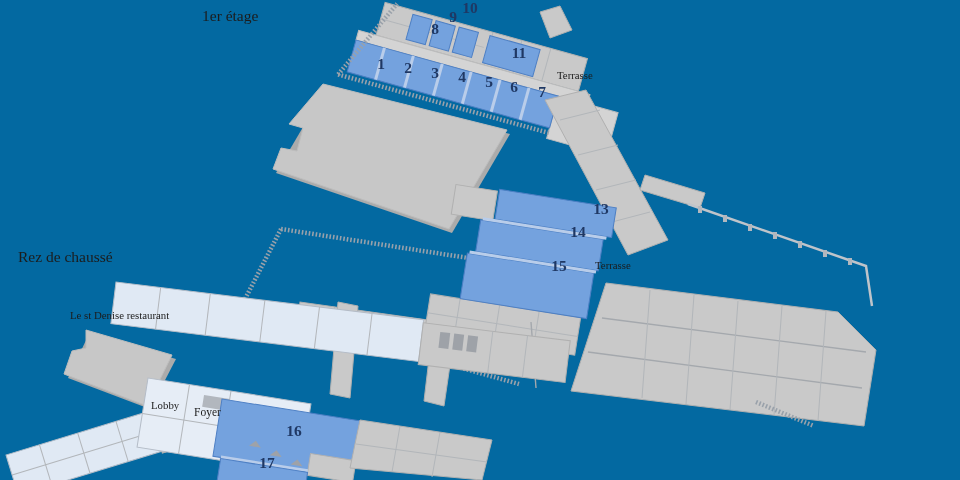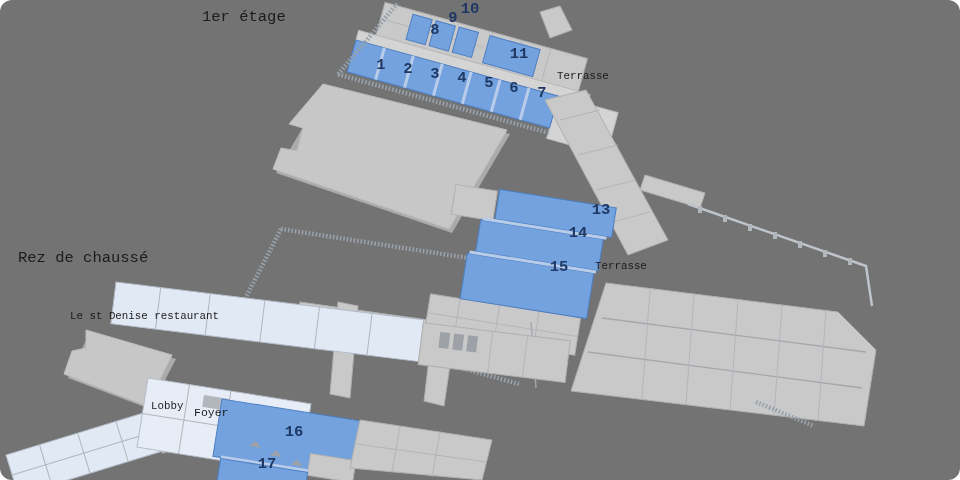--- a/index.html
+++ b/index.html
@@ -1,17 +1,17 @@
 <!DOCTYPE html>
 <html><head>
 <meta charset="utf-8">
 <style>
   html,body{margin:0;padding:0;background:#fff;}
-  #stage{position:relative;width:960px;height:480px;background:#737373;overflow:hidden;
-         font-family:Liberation Mono, monospace;border-radius:12px;}
+  #stage{position:relative;width:960px;height:480px;background:#0369a1;overflow:hidden;
+         font-family:Liberation Serif, serif;}
   svg{position:absolute;left:0;top:0;}
   .floor-title{font-size:15.5px;fill:#1c1c1c;}
   .area-label{font-size:10.8px;fill:#1c1c1c;}
   .room-num{font-size:15.5px;font-weight:600;fill:#1F3864;text-anchor:middle;}
   .gray{fill:#c9c9c9;stroke:#b0b0b0;stroke-width:1;}
   .gray-lt{fill:#d4d4d4;stroke:#bcbcbc;stroke-width:1;}
   .slab{fill:#c7c7c7;stroke:#bdbdbd;stroke-width:1;}
   .slab-shadow{fill:#ababab;}
   .blue{fill:#74A2DE;stroke:#4d7fc4;stroke-width:1;}
   .bluewall{fill:#b9cdea;stroke:none;}

